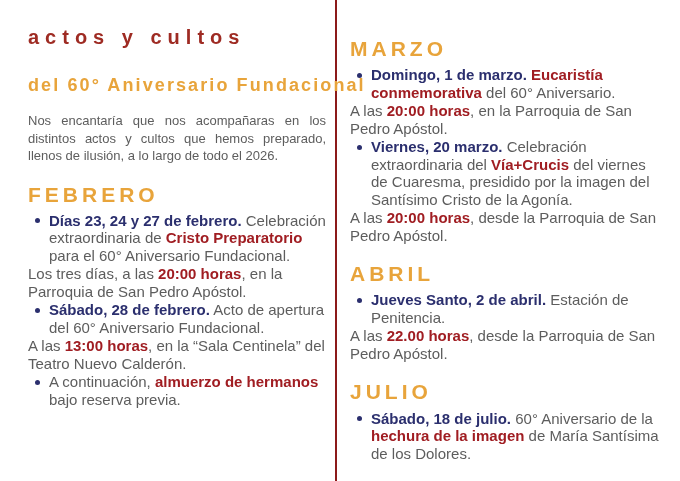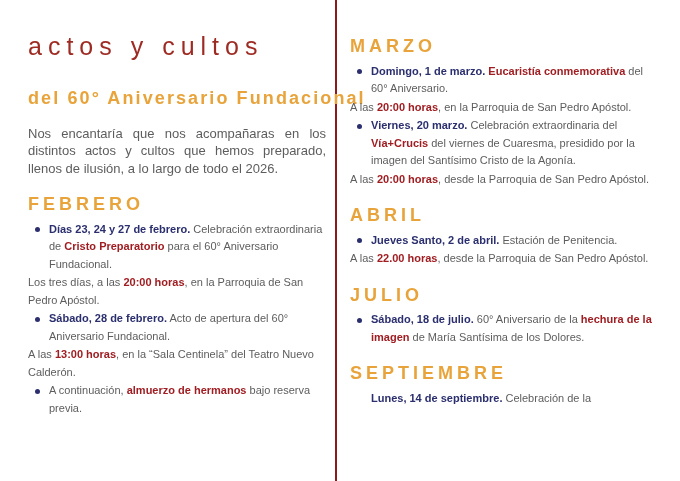--- a/index.html
+++ b/index.html
@@ -23,50 +23,49 @@
   .divider{
     position:absolute;left:335px;top:0;width:2px;height:481px;
     background:var(--divider_red);
   }
   .col{position:absolute;top:0;}
   .col-left{left:28px;width:298px;padding-top:26px;}
   .col-right{left:350px;width:312px;padding-top:26px;}
 
   .doc-title{
     color:var(--title_red);
-    font-size:25px;font-weight:400;
+    font-size:20px;font-weight:700;
     letter-spacing:6px;line-height:1.1;
     white-space:nowrap;
-    margin-top:7px;
   }
   .doc-subtitle{
     color:var(--accent_orange);
     font-size:18px;font-weight:700;
     letter-spacing:2.1px;margin-top:27px;
     white-space:nowrap;
   }
   .intro p{
     color:var(--body_gray);
     font-size:13px;line-height:17.5px;
     text-align:justify;
     margin-top:32px;
   }
   .intro p:first-child{margin-top:16px;}
 
   .section{margin-top:17px;}
   .col-right .section:first-child{margin-top:10px;}
   .month-heading{
     color:var(--accent_orange);
-    font-size:18px;font-weight:700;
+    font-size:21px;font-weight:700;
     letter-spacing:4px;line-height:1.2;
     margin-bottom:5px;
   }
   .block{
     color:var(--body_gray);
-    font-size:11px;line-height:17.5px;
+    font-size:15px;line-height:17.5px;
     margin-top:1px;
   }
   .block.bullet{
     position:relative;
     padding-left:21px;
   }
   .block.plain + .block.bullet{}
   .dot{
     position:absolute;left:7px;top:6.5px;
     width:5px;height:5px;border-radius:50%;

